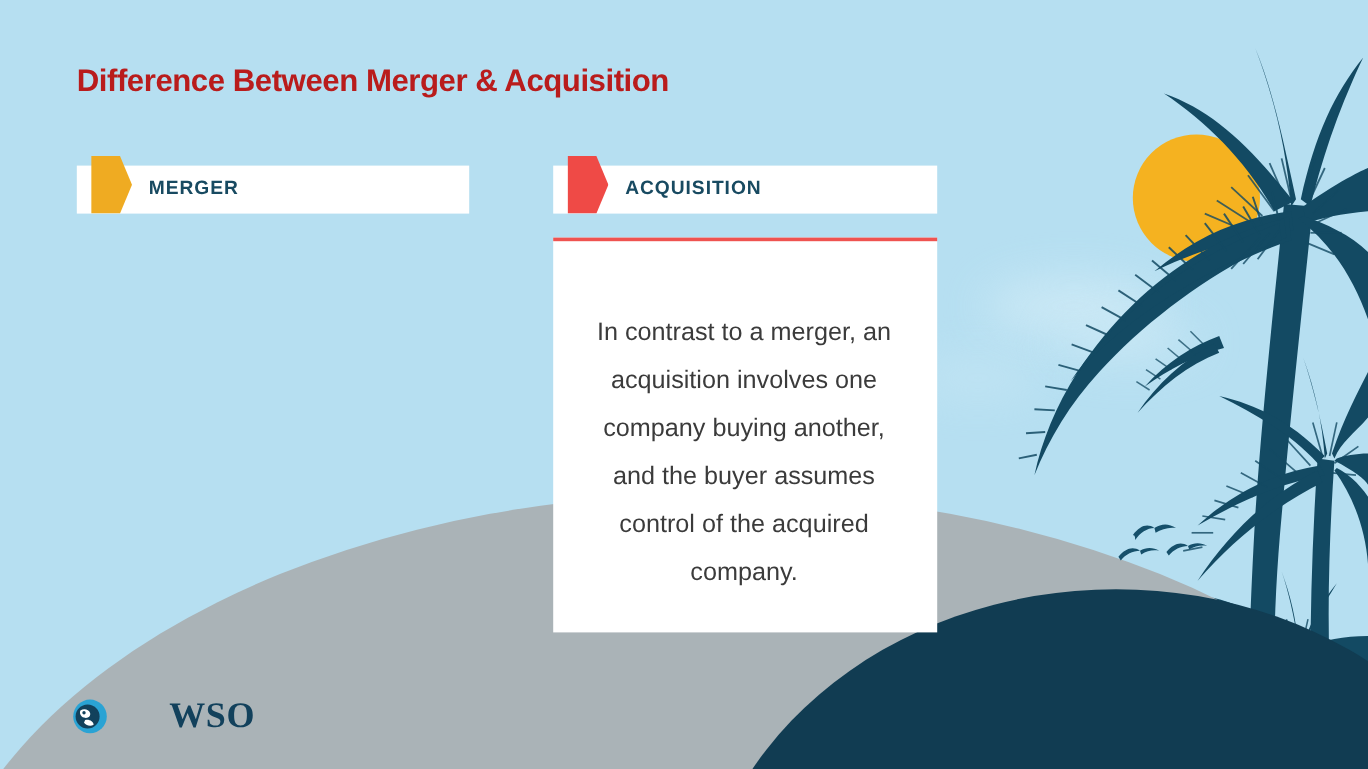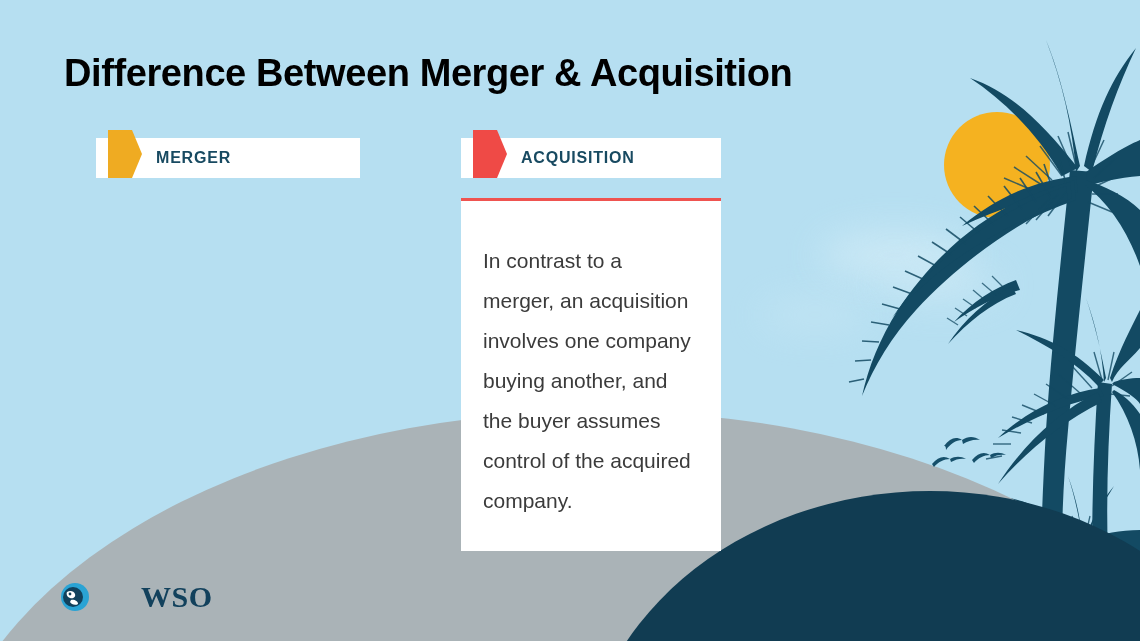--- a/index.html
+++ b/index.html
@@ -73,30 +73,30 @@
   }
 
   
   .birds { position: absolute; left: 930px; top: 424px; }
 
   
   .title {
     position: absolute;
     left: 64px;
     top: 52px;
-    font-size: 38px;
+    font-size: 26px;
     font-weight: bold;
     letter-spacing: -0.4px;
-    color: #000000;
+    color: #b91c1c;
     white-space: nowrap;
   }
 
   .column { position: absolute; top: 138px; }
-  .col-merger      { left: 64px;  width: 264px; margin-left: 32px; }
-  .col-acquisition { left: 461px; width: 260px; }
+  .col-merger      { left: 64px;  width: 327px; }
+  .col-acquisition { left: 461px; width: 320px; text-align: center; }
 
   .card-header {
     position: relative;
     height: 40px;
     background: #ffffff;
     display: flex;
     align-items: center;
   }
   .tab {
     position: absolute;
@@ -115,21 +115,21 @@
   }
 
   .card-body {
     margin-top: 20px;
     background: #ffffff;
     border-top: 3px solid transparent;
     padding: 26px 24px 30px 22px;
     min-height: 288px;
   }
   .col-merger .card-body      { border-top-color: #f3d69a; }
-  .col-acquisition .card-body { border-top-color: #ef5350; padding-top: 40px; }
+  .col-acquisition .card-body { border-top-color: #ef5350; padding-top: 56px; }
 
   .body-text {
     font-size: 21px;
     line-height: 40px;
     color: #3b3b3b;
     font-weight: 300;
   }
 
   
   .logo {

